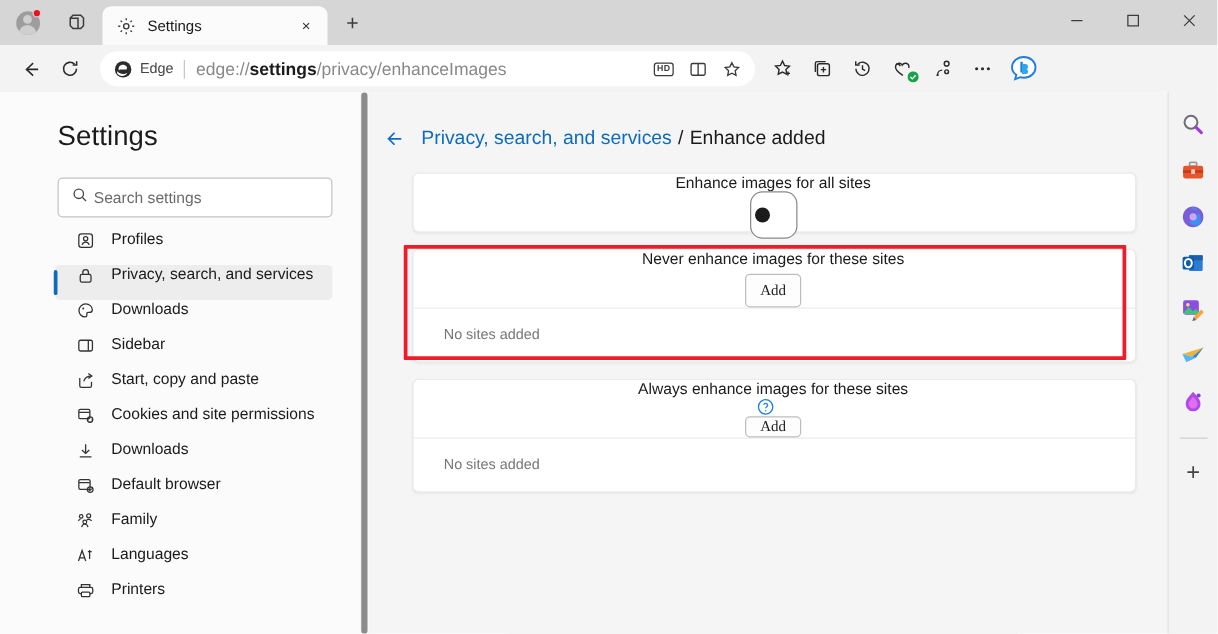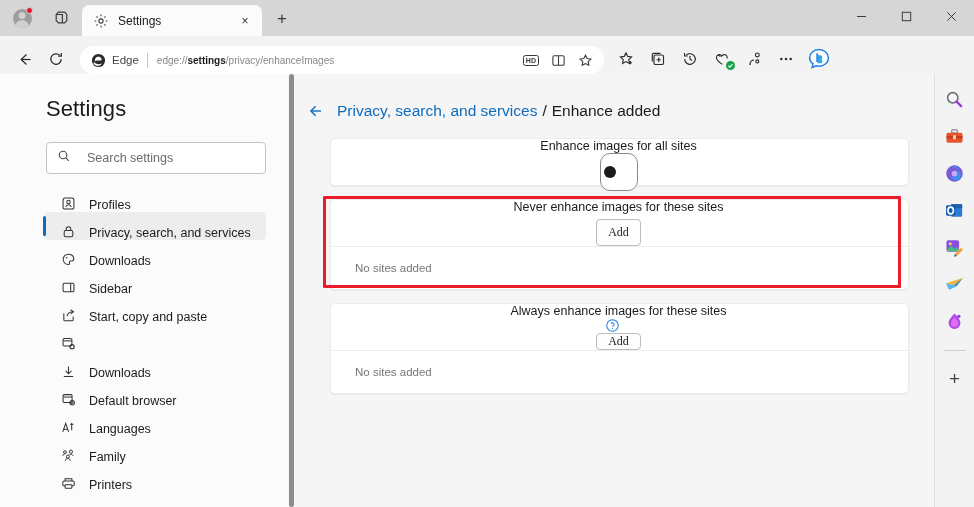--- a/index.html
+++ b/index.html
@@ -87,42 +87,42 @@
     width: 45px; height: 33px;
     display: flex; align-items: center; justify-content: center;
     color: #3c3c3c;
   }
 
   
   .toolbar {
     position: absolute; top: 36px; left: 0;
     width: 840px; height: 38px;
     background: #f3f3f3;
-    display: flex; align-items: flex-end;
+    display: flex; align-items: center;
   }
   .tb-icon {
     width: 32px; height: 30px;
     display: flex; align-items: center; justify-content: center;
     color: #2b2b2b; flex: 0 0 auto;
   }
   .nav-back { margin-left: 8px; }
   .omnibox {
     flex: 1;
     height: 28px;
     margin: 0 6px 0 8px;
     background: #ffffff;
     border-radius: 14px;
     display: flex; align-items: center;
     padding: 0 6px 0 11px;
     min-width: 0;
   }
   .edge-logo { width: 15px; height: 15px; flex: 0 0 15px; margin-right: 6px; }
   .edge-label { font-size: 11.5px; color: #444; margin-right: 8px; }
   .omni-sep { width: 1px; height: 15px; background: #c8c8c8; margin-right: 9px; }
-  .url { font-size: 10px; color: #888; white-space: nowrap; overflow: hidden; flex: 1; }
+  .url { font-size: 14px; color: #888; white-space: nowrap; overflow: hidden; flex: 1; }
   .url b { color: #1b1b1b; font-weight: 700; }
   .omni-actions { display: flex; align-items: center; gap: 1px; margin-left: 4px; }
   .omni-ic { width: 26px; height: 24px; display: flex; align-items: center; justify-content: center; color: #3a3a3a; }
   .hd-badge {
     border: 1.3px solid #3a3a3a; border-radius: 2.5px;
     font-size: 7px; font-weight: 700; letter-spacing: .3px;
     padding: 1px 2px; line-height: 1; color: #3a3a3a;
   }
   .tb-right { display: flex; align-items: center; padding-right: 4px; }
   .copilot-btn { width: 34px; height: 30px; display: flex; align-items: center; justify-content: center; }
@@ -163,30 +163,30 @@
     background: #ffffff;
     border: 1px solid #c4c4c4;
     border-radius: 4px;
     display: flex; align-items: center;
     padding: 0 10px;
   }
   .search-input {
     border: none; outline: none; background: transparent;
     font-family: "Liberation Sans", sans-serif;
     font-size: 12.5px; color: #1b1b1b;
-    margin-left: 16px; flex: 1; min-width: 0;
+    margin-left: 4px; flex: 1; min-width: 0;
   }
   .search-input::placeholder { color: #6b6b6b; }
   .navlist { margin-top: 10px; }
   .navitem {
     position: relative;
     height: 28px;
     margin: 0 22px 0 44px;
     border-radius: 4px;
-    display: flex; align-items: flex-end;
+    display: flex; align-items: flex-start;
     padding-left: 16px;
   }
   .navitem.selected { background: #ededed; }
   .navitem.selected::before {
     content: ""; position: absolute; left: -1px; top: 4px;
     width: 3px; height: 20px; border-radius: 2px;
     background: #0f6cbd;
   }
   .nav-ic {
     width: 17px; height: 17px; flex: 0 0 17px;
@@ -496,20 +496,21 @@
 
         <div class="navitem">
           <span class="nav-ic">
             <svg width="15" height="15" viewBox="0 0 16 16" fill="none" stroke="#333" stroke-width="1.1">
               <rect x="2.2" y="2.6" width="9.4" height="8" rx="1.3"></rect>
               <path d="M2.4 5.2h9"></path>
               <circle cx="11.8" cy="11.4" r="2.3"></circle>
               <path d="M11.8 9.6v.5M11.8 12.7v.5M10 11.4h.5M13.1 11.4h.5"></path>
             </svg>
           </span>
+          <span class="nav-label">Cookies and site permissions</span>
         </div>
 
         <div class="navitem">
           <span class="nav-ic">
             <svg width="15" height="15" viewBox="0 0 16 16" fill="none" stroke="#333" stroke-width="1.1">
               <path d="M8 2.5v7.8"></path>
                 <path d="M4.9 7.4L8 10.4l3.1-3"></path>
                 <path d="M3 13.3h10"></path>
             </svg>
           </span>
@@ -519,46 +520,46 @@
         <div class="navitem">
           <span class="nav-ic">
             <svg width="15" height="15" viewBox="0 0 16 16" fill="none" stroke="#333" stroke-width="1.1">
               <rect x="2.2" y="2.8" width="9.6" height="8.4" rx="1.3"></rect>
               <path d="M2.4 5.4h9.2"></path>
               <circle cx="11.9" cy="11.4" r="2.4"></circle>
               <path d="M10.7 11.4l.9.9 1.6-1.8"></path>
             </svg>
           </span>
           <span class="nav-label">Default browser</span>
-        </div>
-
-        <div class="navitem">
-          <span class="nav-ic">
-            <svg width="15" height="15" viewBox="0 0 16 16" fill="none" stroke="#333" stroke-width="1.1">
-              <path d="M1.9 12.6L5 3.6l3.1 9"></path>
-                <path d="M3 9.9h4.1"></path>
-              <path d="M11.4 3.2v7.6"></path>
-                <path d="M9.9 4.6h3.3"></path>
-            </svg>
-          </span>
-          <span class="nav-label">Languages</span>
         </div>
 
         <div class="navitem">
           <span class="nav-ic">
             <svg width="15" height="15" viewBox="0 0 16 16" fill="none" stroke="#333" stroke-width="1.05">
               <circle cx="4.2" cy="4.4" r="1.5"></circle>
                 <circle cx="10.6" cy="3.9" r="1.7"></circle>
               <circle cx="7.3" cy="9.2" r="1.6"></circle>
               <path d="M1.9 8.3c.3-1.2 1.2-1.9 2.3-1.9"></path>
               <path d="M8.9 7.4c1.3-1 3.3-.6 4.2.9"></path>
               <path d="M4.6 13.6c.3-1.6 1.4-2.5 2.7-2.5s2.4.9 2.7 2.5"></path>
             </svg>
           </span>
           <span class="nav-label">Family</span>
+        </div>
+
+        <div class="navitem">
+          <span class="nav-ic">
+            <svg width="15" height="15" viewBox="0 0 16 16" fill="none" stroke="#333" stroke-width="1.1">
+              <path d="M1.9 12.6L5 3.6l3.1 9"></path>
+                <path d="M3 9.9h4.1"></path>
+              <path d="M11.4 3.2v7.6"></path>
+                <path d="M9.9 4.6h3.3"></path>
+            </svg>
+          </span>
+          <span class="nav-label">Languages</span>
         </div>
 
         <div class="navitem">
           <span class="nav-ic">
             <svg width="15" height="15" viewBox="0 0 16 16" fill="none" stroke="#333" stroke-width="1.1">
               <path d="M4.4 5.2V2.9h7.2v2.3"></path>
               <rect x="1.9" y="5.3" width="12.2" height="5.2" rx="1.5"></rect>
               <rect x="4.4" y="9.3" width="7.2" height="3.8" rx=".8" fill="#fff"></rect>
             </svg>
           </span>

